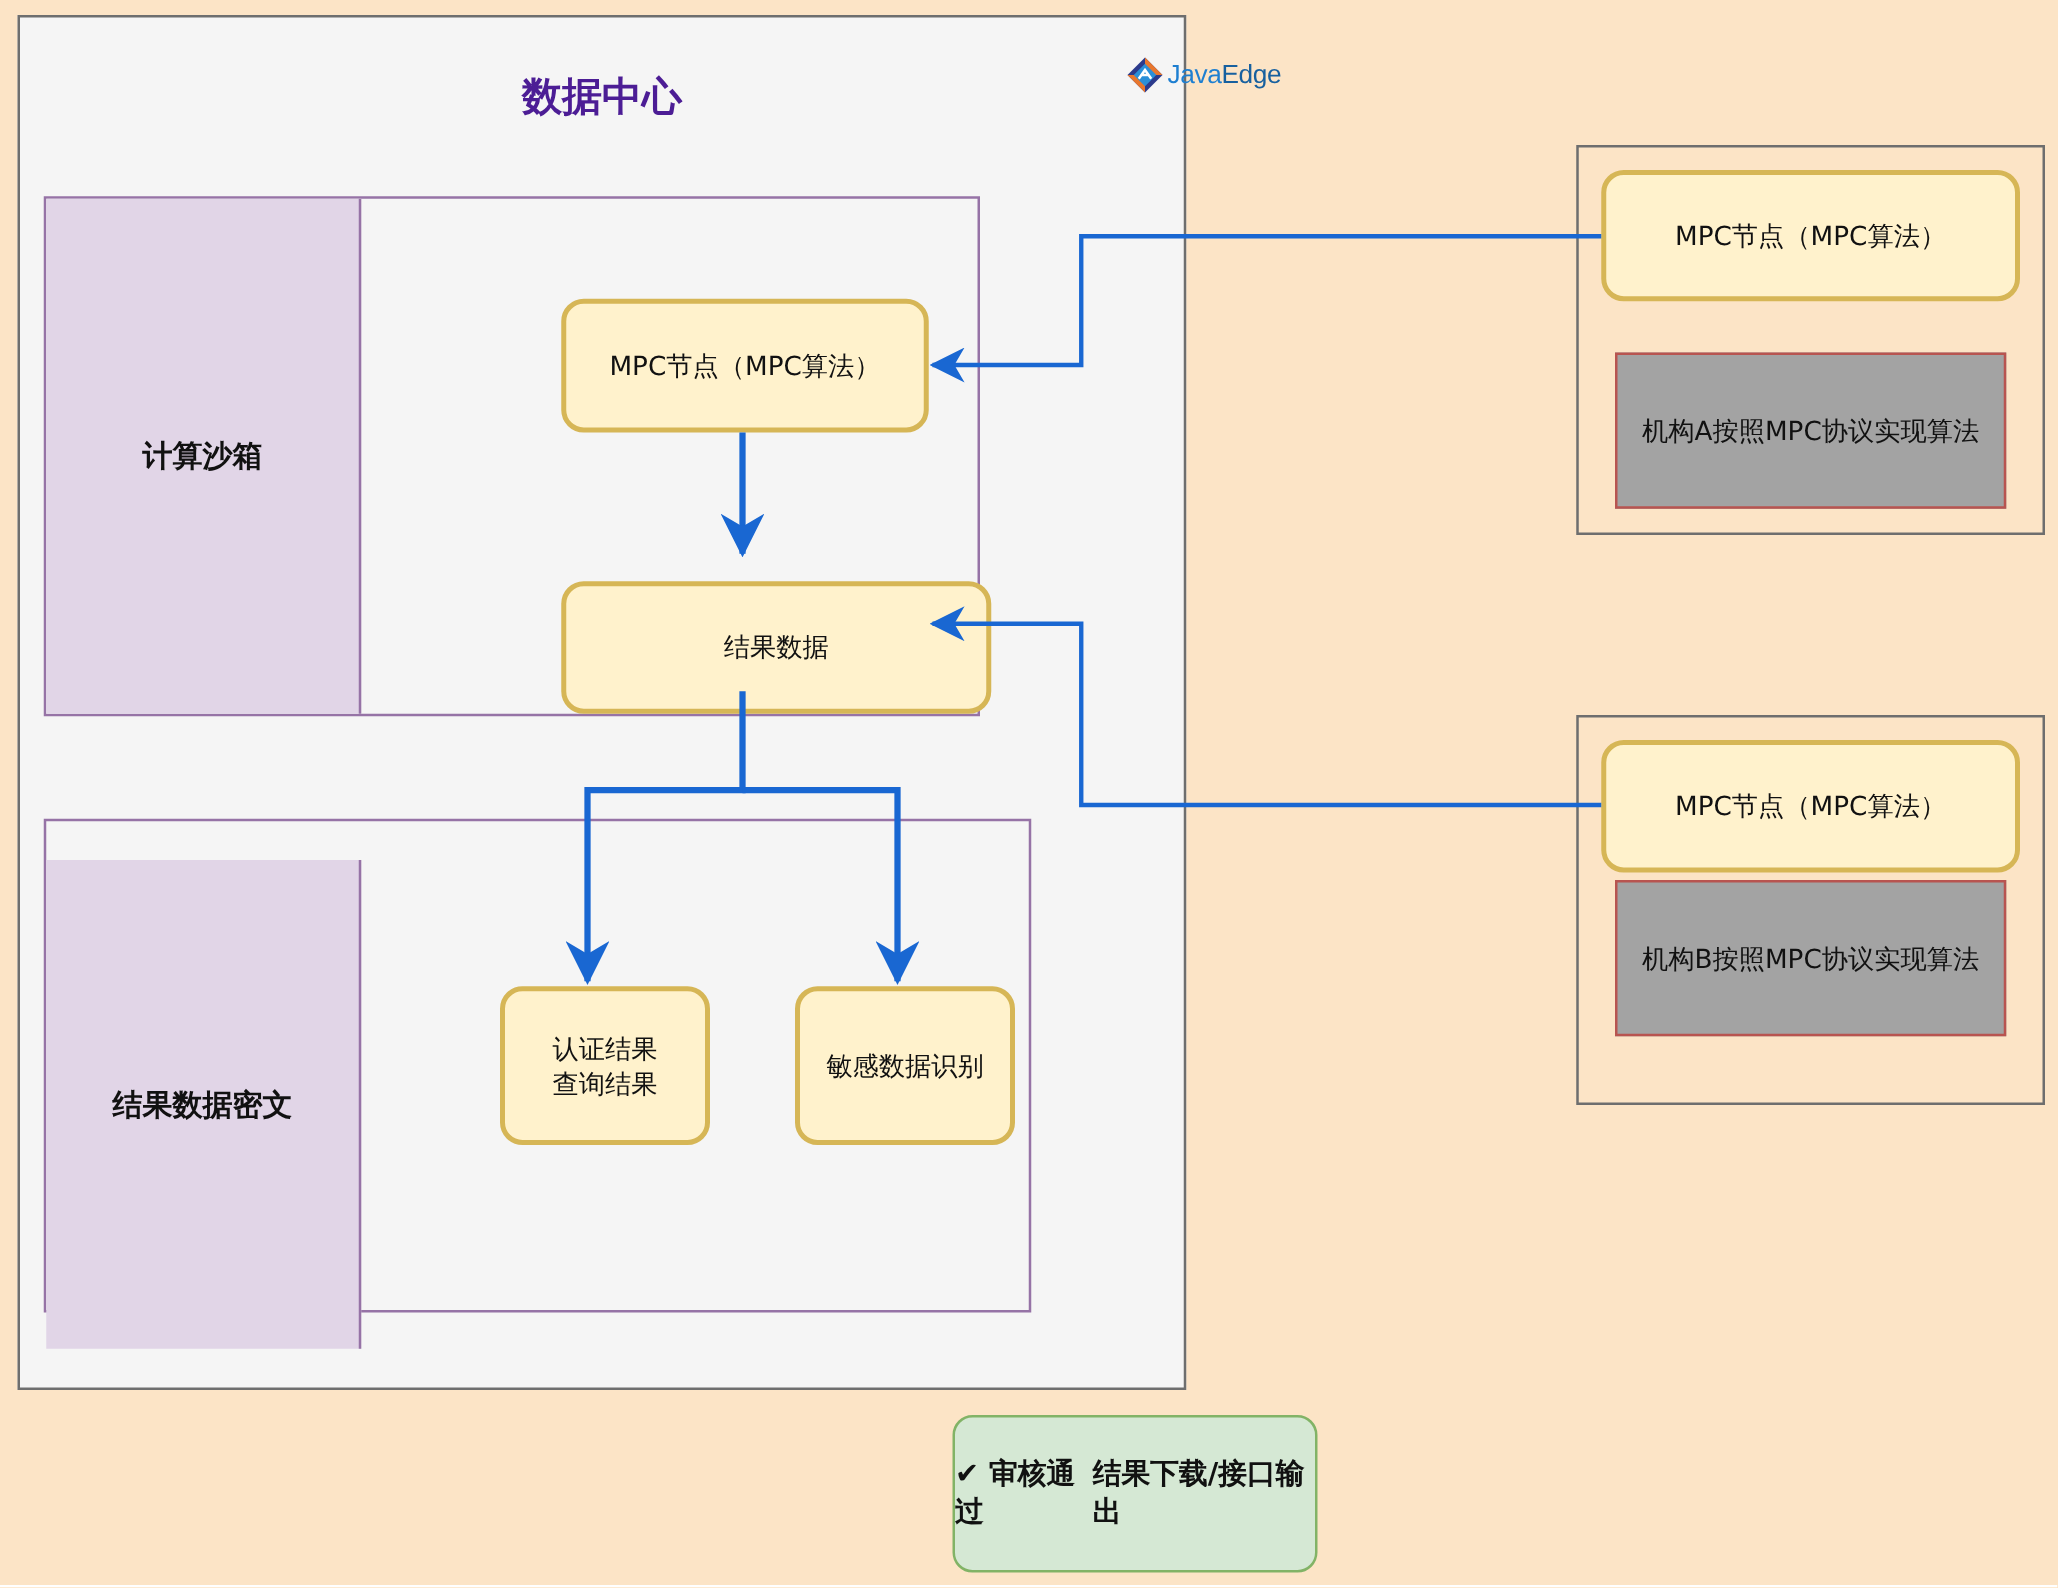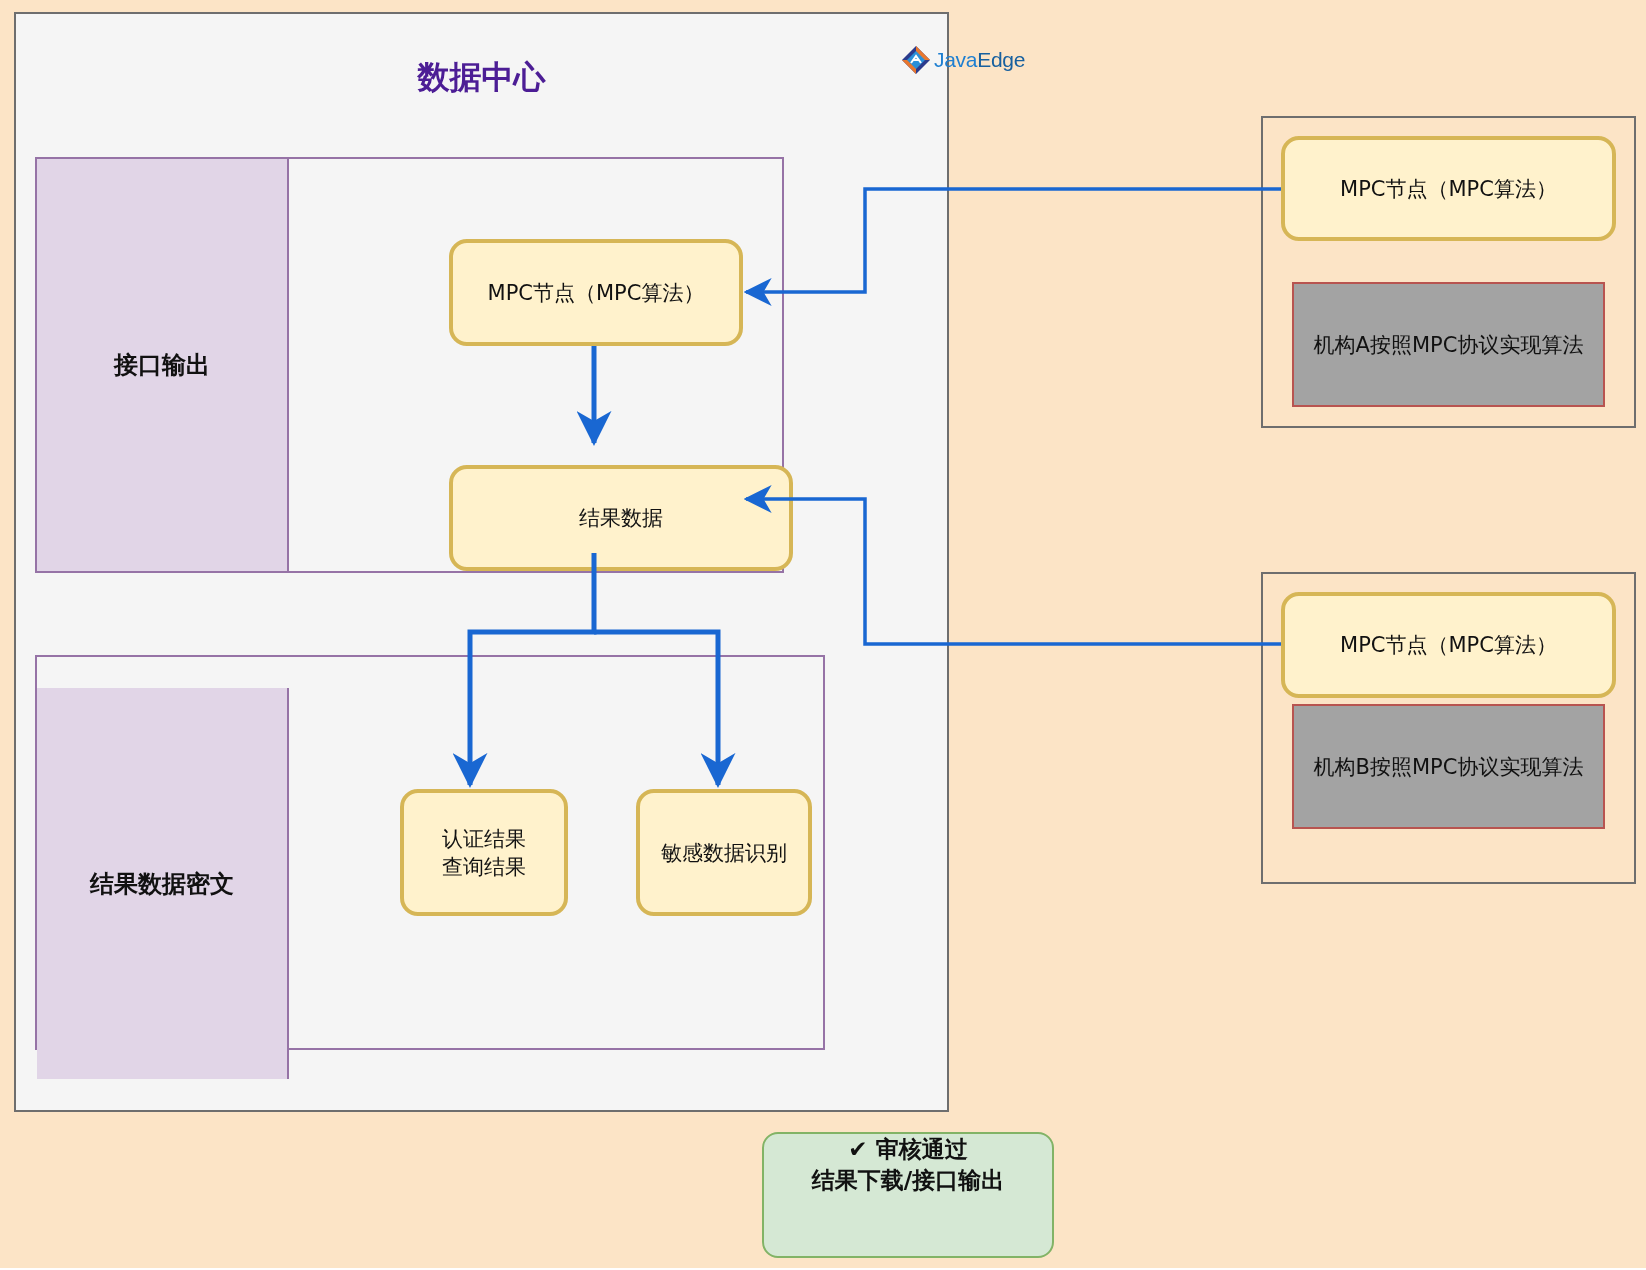--- a/index.html
+++ b/index.html
@@ -39,21 +39,21 @@
 
     .panel { border: 2px solid #6e6e6e; background: #fce4c6; }
     .panel-a { left: 1261px; top: 116px; width: 375px; height: 312px; }
     .panel-b { left: 1261px; top: 572px; width: 375px; height: 312px; }
     .mpc-a { left: 1281px; top: 136px; width: 335px; height: 105px; }
     .mpc-b { left: 1281px; top: 592px; width: 335px; height: 106px; }
     .impl { background: #a3a3a3; border: 2px solid #b85450; display: flex; align-items: center; justify-content: center; font-size: 21px; color: #111; text-align: center; }
     .impl-a { left: 1292px; top: 282px; width: 313px; height: 125px; }
     .impl-b { left: 1292px; top: 704px; width: 313px; height: 125px; }
 
-    .approved { left: 762px; top: 1132px; width: 292px; height: 126px; background: #d5e8d4; border: 2px solid #82b366; border-radius: 16px; display: flex; flex-direction: column; align-items: center; justify-content: flex-start; font-weight: bold; font-size: 23px; line-height: 31px; color: #111; }
+    .approved { left: 762px; top: 1132px; width: 292px; height: 126px; background: #d5e8d4; border: 2px solid #82b366; border-radius: 16px; display: flex; align-items: center; justify-content: flex-end; font-weight: bold; font-size: 23px; line-height: 31px; color: #111; }
 
     svg.connectors { position: absolute; left: 0; top: 0; width: 1646px; height: 1270px; pointer-events: none; }
   </style>
 </head>
 <body>
 
 <div class="abs datacenter"></div>
 <div class="abs dc-title">数据中心</div>
 
 <div class="abs logo">
@@ -61,21 +61,21 @@
     <polygon points="16,1 30,15 16,29 2,15" fill="#2b3a8c"></polygon>
     <polygon points="16,1 30,15 23,15 16,8" fill="#e8772e"></polygon>
     <polygon points="2,15 16,29 16,22 9,15" fill="#e8772e"></polygon>
     <polygon points="16,6 25,15 16,24 7,15" fill="#2a8fd8"></polygon>
     <path d="M11 18 L16 11 L21 18 M13 15 L19 15" stroke="#fff" stroke-width="2" fill="none"></path>
   </svg>
   <span class="logo-text"><span class="logo-java">Java</span><span class="logo-edge">Edge</span></span>
 </div>
 
 <div class="abs pool sandbox">
-  <div class="pool-label">接口输出</div>
+  <div class="pool-label">计算沙箱</div>
 </div>
 
 <div class="abs pool cipher">
   <div class="pool-label">结果数据密文</div>
 </div>
 
 <div class="abs node mpc-local">MPC节点（MPC算法）</div>
 <div class="abs node result-data">结果数据</div>
 
 <div class="abs node auth-result">

